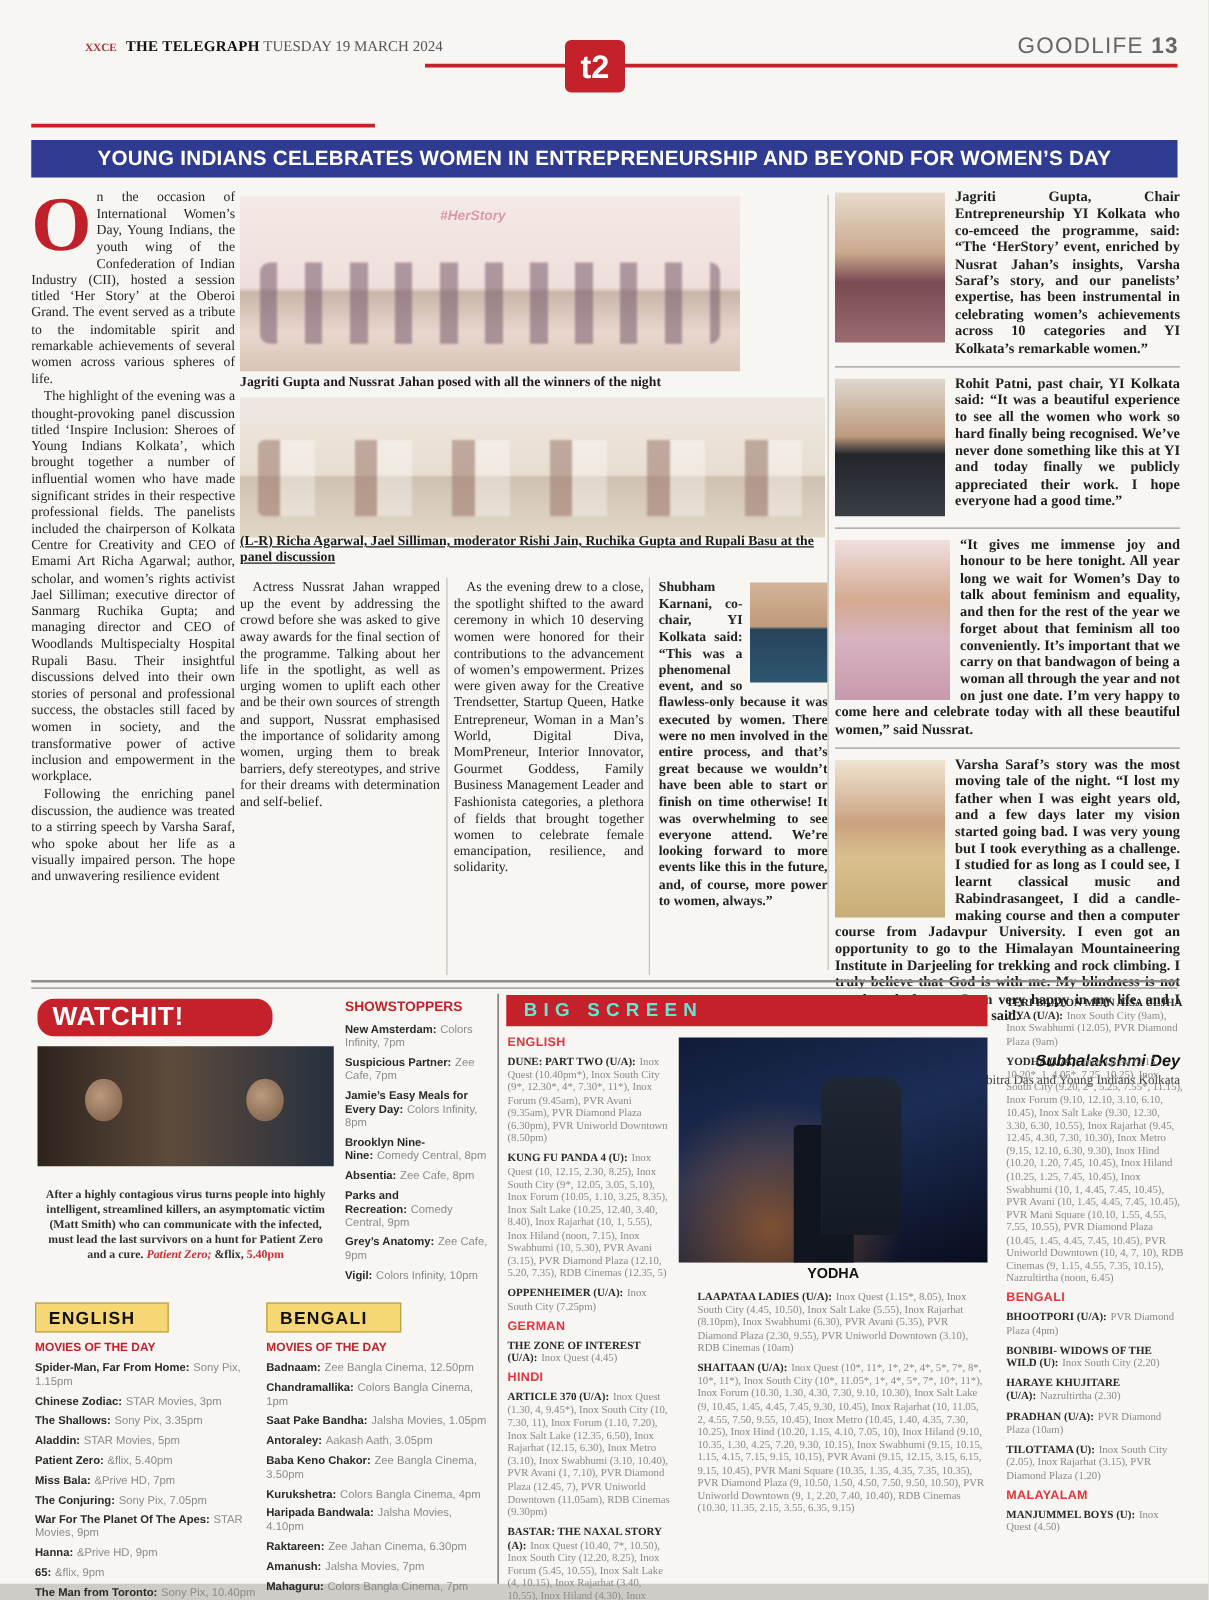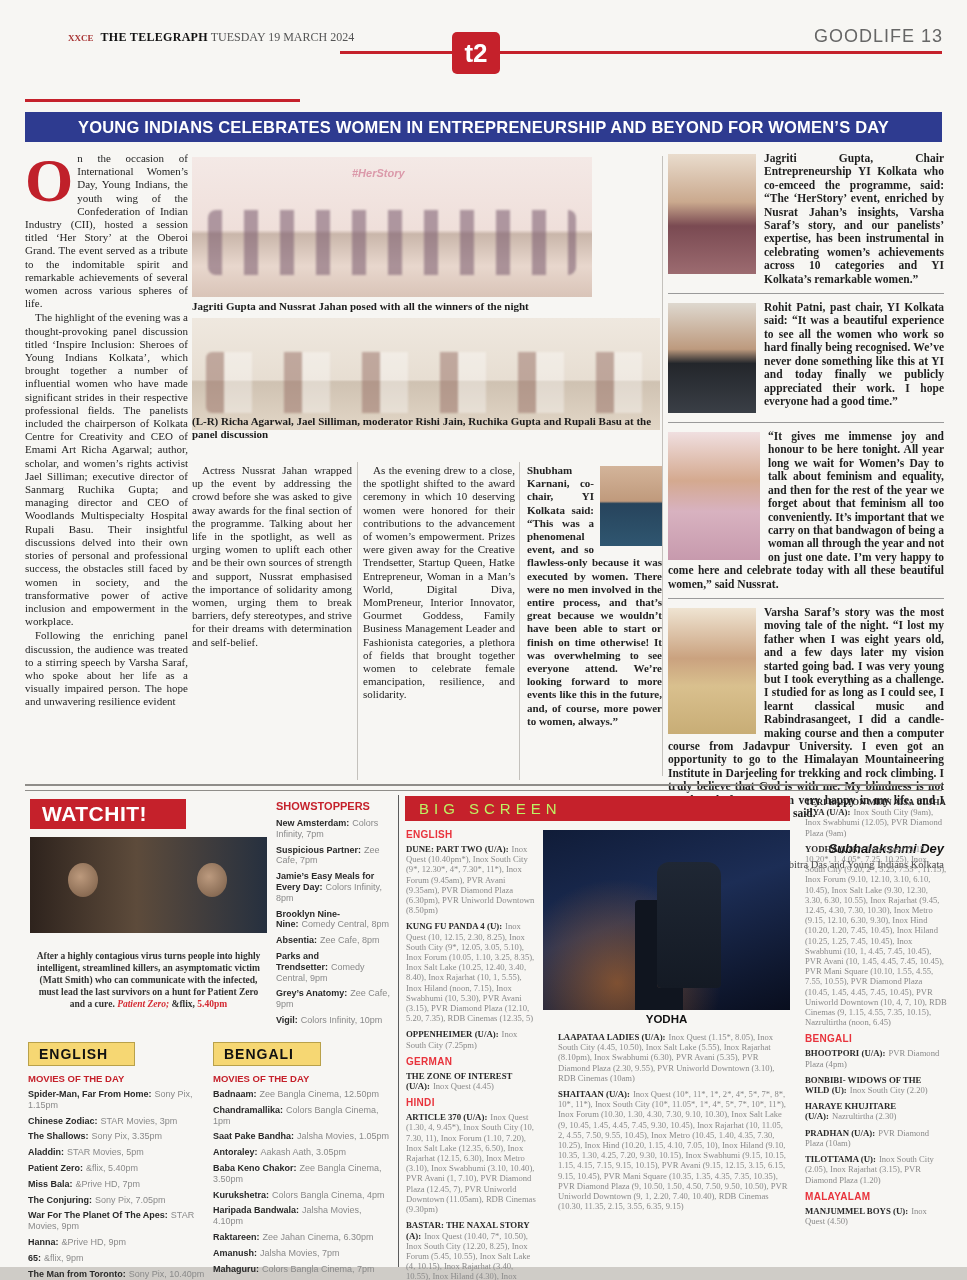--- a/index.html
+++ b/index.html
@@ -4,21 +4,21 @@
 <style>
   html,body{margin:0;padding:0;background:#d8d5d0;}
   #page{position:relative;width:967px;height:1280px;margin:0 auto;background:#f7f6f3;overflow:hidden;
         font-family:"Liberation Serif",serif;color:#222;}
   .abs{position:absolute;}
   
   .masthead-row{left:25px;top:30px;font-family:Liberation Serif, serif;font-size:12px;color:#555;margin-left:43px;}
   .ed-code{color:#a83434;font-size:9px;font-weight:bold;margin-right:4px;}
   .paper{color:#111;font-weight:800;letter-spacing:.3px;}
   .goodlife{right:24px;top:26px;font-family:"Liberation Sans",sans-serif;font-size:18px;color:#666;letter-spacing:1px;}
-  .goodlife b{font-weight:normal;margin-left:6px;text-align:right;}
+  .goodlife b{font-weight:bold;margin-left:6px;text-align:right;}
   .red-rule{left:340px;top:51px;width:602px;height:3px;background:#c5212b;}
   .t2-logo{left:452px;top:32px;width:48px;height:42px;background:#c5212b;border-radius:5px;color:#fff;
            font-family:"Liberation Sans",sans-serif;font-weight:800;font-size:26px;text-align:center;line-height:42px;z-index:3;}
   .whatsup{left:25px;top:54px;font-family:"Liberation Sans",sans-serif;font-weight:800;font-size:34px;
            color:#c5212b;letter-spacing:1px;}
   .whatsup-underline{left:25px;top:99px;width:275px;height:3px;background:#c5212b;}
   
   .banner{left:25px;top:112px;width:917px;height:30px;background:#2e3b90;color:#fff;text-align:center;
           font-family:"Liberation Sans",sans-serif;font-weight:bold;font-size:16.5px;line-height:30px;letter-spacing:.2px;}
   
@@ -40,40 +40,40 @@
                font-style:italic;font-weight:bold;font-size:11px;opacity:.85;}
   .photo1::after{content:"";position:absolute;left:4%;right:4%;top:38%;height:46%;
                  background:repeating-linear-gradient(90deg,rgba(120,90,110,.55) 0 14px,rgba(0,0,0,0) 14px 36px);
                  border-radius:8px;filter:blur(1px);}
   .photo2{left:192px;top:318px;width:468px;height:112px;
           background:linear-gradient(180deg,#efe8df 0%,#e7ded2 55%,#cfc2b2 57%,#e2d6c6 100%);}
   .photo2::after{content:"";position:absolute;left:3%;right:3%;top:30%;height:55%;
                  background:repeating-linear-gradient(90deg,rgba(150,110,100,.5) 0 18px,rgba(255,255,255,.35) 18px 46px,rgba(0,0,0,0) 46px 78px);
                  border-radius:6px;filter:blur(1px);}
   .cap1{left:192px;top:300px;width:468px;}
-  .cap2{left:192px;top:415px;width:468px;}
+  .cap2{left:192px;top:427px;width:468px;text-decoration:underline;}
   .hs-shubham{float:right;width:62px;height:80px;margin:2px 0 4px 6px;
               background:linear-gradient(180deg,#d3b49a 0%,#c09a7c 44%,#27445c 47%,#2f5670 100%);}
   
   .rightcol{left:668px;top:152px;width:276px;font-size:11.5px;line-height:13.4px;font-weight:bold;text-align:justify;color:#1f1f1f;}
   .qblock{overflow:hidden;}
   .qphoto{float:left;margin:2px 8px 2px 0;}
   .ph-jagriti{width:88px;height:120px;background:linear-gradient(180deg,#e9dccd 0%,#caa98e 40%,#7a4a52 60%,#9c6b70 100%);}
   .ph-rohit{width:88px;height:110px;background:linear-gradient(180deg,#ded8cf 0%,#bd9a7e 42%,#23262b 55%,#3a3f46 100%);}
   .ph-nussrat{width:92px;height:128px;background:linear-gradient(180deg,#f0dfe0 0%,#d4a98f 38%,#d8b2c0 62%,#c79aad 100%);}
   .ph-varsha{width:88px;height:126px;background:linear-gradient(180deg,#efe4d2 0%,#caa27f 40%,#d9c08e 62%,#c8ad76 100%);}
   .qdiv{border:0;border-top:1px solid #9a9a9a;margin:7px 0;}
   .byline{text-align:right;font-family:"Liberation Sans",sans-serif;font-style:italic;font-weight:bold;font-size:13px;margin-top:22px;color:#111;}
   .credit{text-align:right;font-size:10.5px;font-weight:normal;color:#444;margin-top:2px;}
   
   .hdiv{left:25px;top:784px;width:917px;height:4px;border-top:2px solid #8f8d89;border-bottom:1px solid #8f8d89;}
   .vdiv{left:398px;top:795px;width:1px;height:478px;background:#5c5c5c;}
   .bottomstrip{left:0;top:1267px;width:967px;height:13px;background:#cfccc7;}
-  .watchit-box{left:30px;top:799px;width:156px;height:30px;background:#c5212b;color:#fff;
-               font-family:"Liberation Sans",sans-serif;font-weight:800;font-size:21px;line-height:30px;padding-left:12px;letter-spacing:.5px;box-sizing:border-box;}
+  .watchit-box{left:30px;top:799px;width:188px;height:30px;background:#c5212b;color:#fff;
+               font-family:"Liberation Sans",sans-serif;font-weight:800;font-size:21px;line-height:30px;padding-left:12px;letter-spacing:.5px;box-sizing:border-box;border-radius:13px;}
   .still{left:30px;top:837px;width:237px;height:96px;background:linear-gradient(90deg,#2e231d 0%,#5d4b3b 45%,#26303f 100%);}
   .still::before,.still::after{content:"";position:absolute;top:26px;width:30px;height:34px;border-radius:50%;
                background:radial-gradient(circle at 40% 40%,#caa586,#7c5e46);opacity:.9;}
   .still::before{left:38px;}
   .still::after{right:40px;}
   .feature-cap{left:30px;top:940px;width:237px;text-align:center;font-family:Liberation Serif, serif;
                font-weight:bold;font-size:9.5px;line-height:12px;color:#333;}
   .fc-red{color:#d42b33;font-style:italic;}
   .fc-time{color:#d42b33;font-style:normal;}
   .sstop{left:276px;top:800px;width:118px;}
@@ -81,22 +81,22 @@
   .listing{font-family:"Liberation Sans",sans-serif;font-size:9px;line-height:10.8px;}
   .listing .item{margin-bottom:5px;}
   .lt{font-weight:bold;color:#2a2a2a;margin-right:3px;}
   .ld{color:#8a8a8a;}
   .tvcol-eng{left:28px;top:1042px;width:178px;}
   .tvcol-ben{left:213px;top:1042px;width:180px;}
   .yellow-bar{display:inline-block;background:#f6d773;border:1px solid #b9a14a;padding:3px 26px 3px 10px;
               font-family:"Liberation Sans",sans-serif;font-weight:800;font-size:14px;letter-spacing:1px;color:#111;}
   .motd{color:#c5212b;font-family:"Liberation Sans",sans-serif;font-weight:800;font-size:9.5px;margin:7px 0 5px;}
   
-  .bs-bar{left:405px;top:796px;width:385px;height:25px;background:#c5212b;color:#bef264;
-          font-family:"Liberation Sans",sans-serif;font-weight:400;font-size:15px;line-height:25px;letter-spacing:5px;padding-left:14px;box-sizing:border-box;}
+  .bs-bar{left:405px;top:796px;width:385px;height:25px;background:#c5212b;color:#5eead4;
+          font-family:"Liberation Sans",sans-serif;font-weight:700;font-size:15px;line-height:25px;letter-spacing:5px;padding-left:14px;box-sizing:border-box;}
   .bs-listing{font-family:Liberation Serif, serif;font-size:8.6px;line-height:10.2px;}
   .bs-listing .item{margin-bottom:6px;}
   .bs-listing .lt{font-size:8.8px;}
   .lang{color:#e8333c;font-family:"Liberation Sans",sans-serif;font-weight:800;font-size:10px;margin:2px 0 4px;letter-spacing:.3px;}
   .bs-col1{left:406px;top:827px;width:131px;}
   .poster{left:543px;top:830px;width:247px;height:180px;
           background:radial-gradient(circle at 30% 85%,rgba(214,120,40,.55),rgba(0,0,0,0) 45%),
                      linear-gradient(160deg,#101c38 0%,#1c2d55 45%,#090e1e 100%);}
   .poster::after{content:"";position:absolute;left:46%;top:18%;width:26%;height:70%;
                  background:linear-gradient(180deg,#1f2734 0%,#141a24 100%);border-radius:12px 14px 4px 4px;
@@ -193,21 +193,21 @@
         <div class="item"><span class="lt">New Amsterdam:</span><span class="ld">Colors Infinity, 7pm</span></div>
 
         <div class="item"><span class="lt">Suspicious Partner:</span><span class="ld">Zee Cafe, 7pm</span></div>
 
         <div class="item"><span class="lt">Jamie’s Easy Meals for Every Day:</span><span class="ld">Colors Infinity, 8pm</span></div>
 
         <div class="item"><span class="lt">Brooklyn Nine-Nine:</span><span class="ld">Comedy Central, 8pm</span></div>
 
         <div class="item"><span class="lt">Absentia:</span><span class="ld">Zee Cafe, 8pm</span></div>
 
-        <div class="item"><span class="lt">Parks and Trendsetter:</span><span class="ld">Comedy Central, 9pm</span></div>
+        <div class="item"><span class="lt">Parks and Recreation:</span><span class="ld">Comedy Central, 9pm</span></div>
 
         <div class="item"><span class="lt">Grey’s Anatomy:</span><span class="ld">Zee Cafe, 9pm</span></div>
 
         <div class="item"><span class="lt">Vigil:</span><span class="ld">Colors Infinity, 10pm</span></div>
       </div>
   </div>
   <div class="abs tvcol-eng">
     <div class="yellow-bar">ENGLISH</div>
     <div class="motd">MOVIES OF THE DAY</div>
     <div class="listing">

